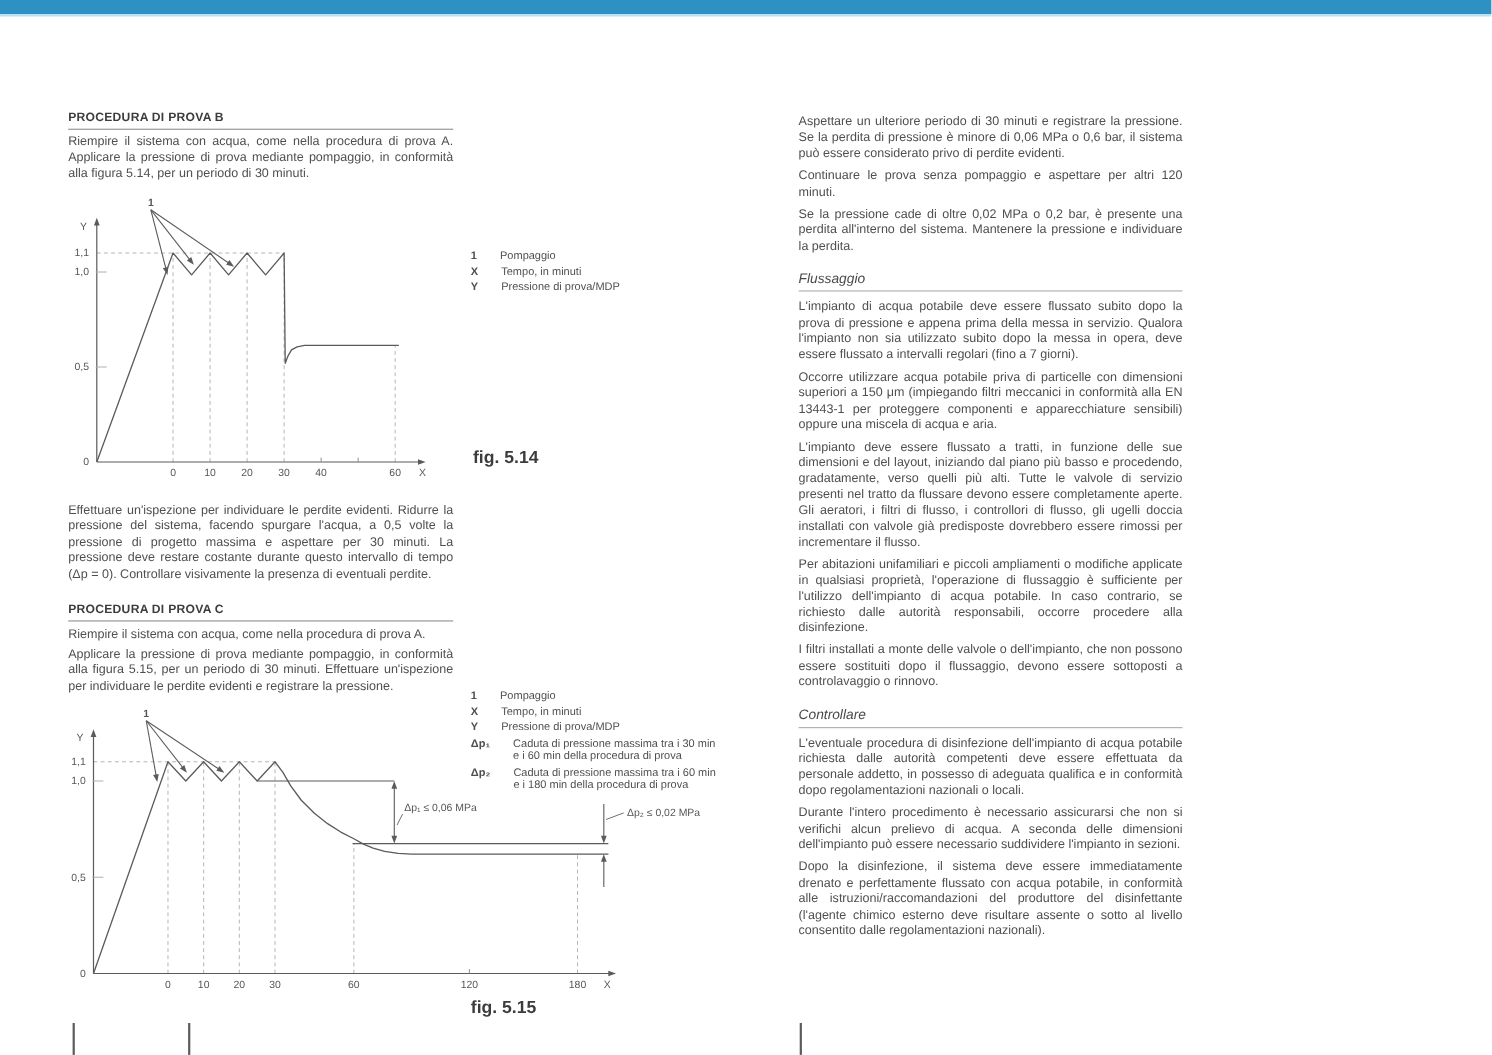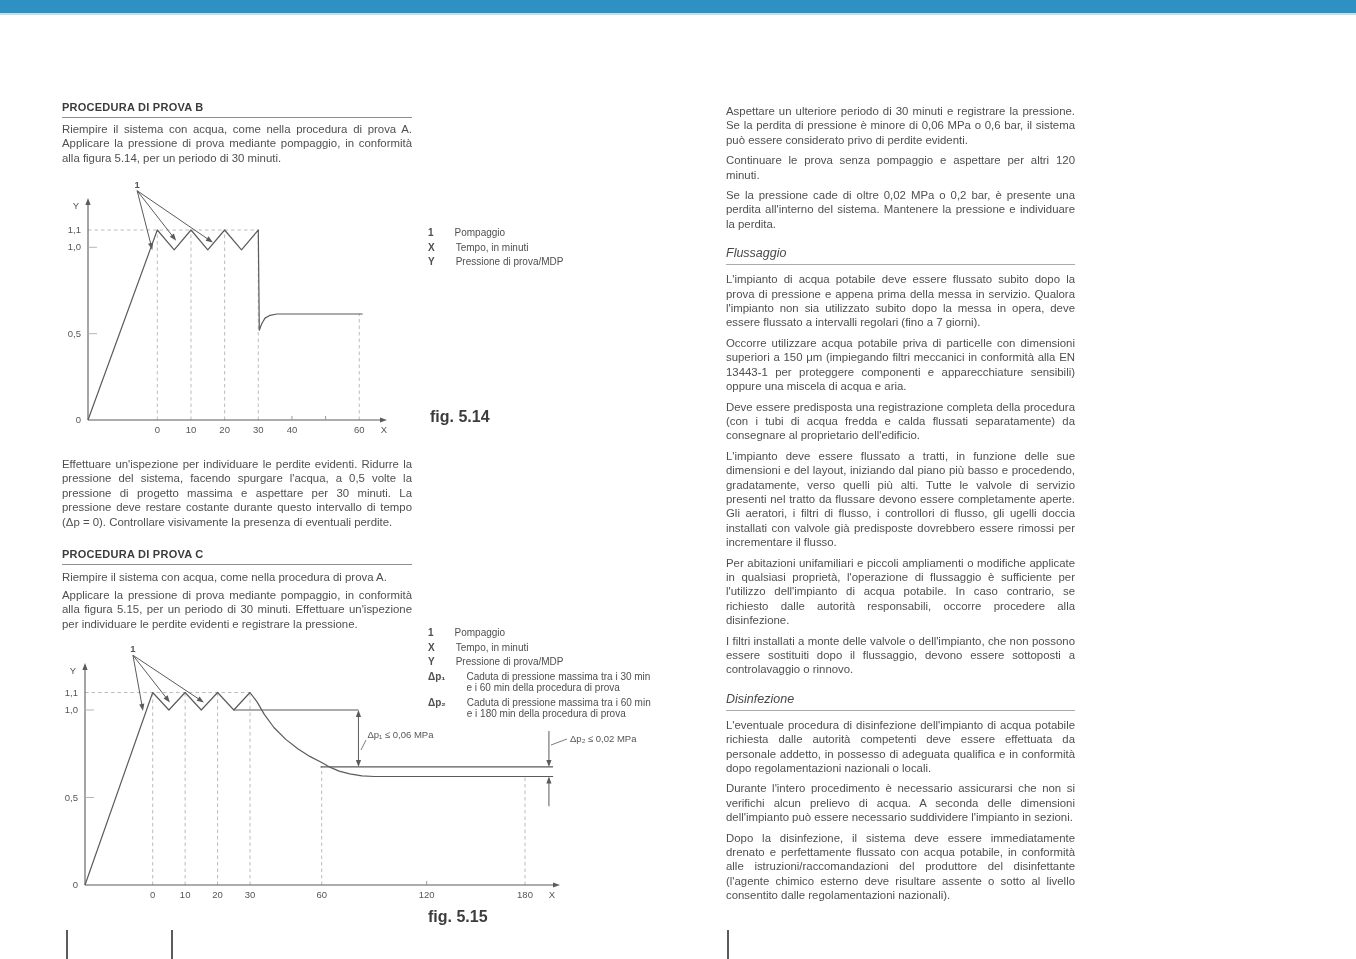--- a/index.html
+++ b/index.html
@@ -152,26 +152,25 @@
 <div class="abs col-right">
   <div id="right-top-paragraphs">
       <p class="para">Aspettare un ulteriore periodo di 30 minuti e registrare la pressione. Se la perdita di pressione è minore di 0,06 MPa o 0,6 bar, il sistema può essere considerato privo di perdite evidenti.</p>
       <p class="para">Continuare le prova senza pompaggio e aspettare per altri 120 minuti.</p>
       <p class="para">Se la pressione cade di oltre 0,02 MPa o 0,2 bar, è presente una perdita all'interno del sistema.  Mantenere la pressione e individuare la perdita.</p>
     </div>
   <div class="ital-head first">Flussaggio</div>
   <div id="flussaggio-paragraphs">
       <p class="para">L'impianto di acqua potabile deve essere flussato subito dopo la prova di pressione e appena prima della messa in servizio. Qualora l'impianto non sia utilizzato subito dopo la messa in opera, deve essere flussato a intervalli regolari (fino a 7 giorni).</p>
       <p class="para">Occorre utilizzare acqua potabile priva di particelle con dimensioni superiori a 150 μm (impiegando filtri meccanici in conformità alla EN 13443-1 per proteggere componenti e apparecchiature sensibili) oppure una miscela di acqua e aria.</p>
-      <p class="para">Deve essere predisposta una registrazione completa della procedura (con i tubi di acqua fredda e calda flussati separatamente) da consegnare al proprietario dell'edificio.</p>
       <p class="para">L'impianto deve essere flussato a tratti, in funzione delle sue dimensioni e del layout, iniziando dal piano più basso e procedendo, gradatamente, verso quelli più alti. Tutte le valvole di servizio presenti nel tratto da flussare devono essere completamente aperte. Gli aeratori, i filtri di flusso, i controllori di flusso, gli ugelli doccia installati con valvole già predisposte dovrebbero essere rimossi per incrementare il flusso.</p>
       <p class="para">Per abitazioni unifamiliari e piccoli ampliamenti o modifiche applicate in qualsiasi proprietà, l'operazione di flussaggio è sufficiente per l'utilizzo dell'impianto di acqua potabile. In caso contrario, se richiesto dalle autorità responsabili, occorre procedere alla disinfezione.</p>
       <p class="para">I filtri installati a monte delle valvole o dell'impianto, che non possono essere sostituiti dopo il flussaggio, devono essere sottoposti a controlavaggio o rinnovo.</p>
     </div>
-  <div class="ital-head">Disinfezione</div>
+  <div class="ital-head">Controllare</div>
   <div id="disinfezione-paragraphs">
       <p class="para">L'eventuale procedura di disinfezione dell'impianto di acqua potabile richiesta dalle autorità competenti deve essere effettuata da personale addetto, in possesso di adeguata qualifica e in conformità dopo regolamentazioni nazionali o locali.</p>
       <p class="para">Durante l'intero procedimento è necessario assicurarsi che non si verifichi alcun prelievo di acqua. A seconda delle dimensioni dell'impianto può essere necessario suddividere l'impianto in sezioni.</p>
       <p class="para">Dopo la disinfezione, il sistema deve essere immediatamente drenato e perfettamente flussato con acqua potabile, in conformità alle istruzioni/raccomandazioni del produttore del disinfettante (l'agente chimico esterno deve risultare assente o sotto al livello consentito dalle regolamentazioni nazionali).</p>
     </div>
 </div>
 
 <div class="abs footer-bar" style="left:66px"></div>
 <div class="abs footer-text" style="left:79px">116 - 117</div>
 <div class="abs footer-bar" style="left:171px"></div>

